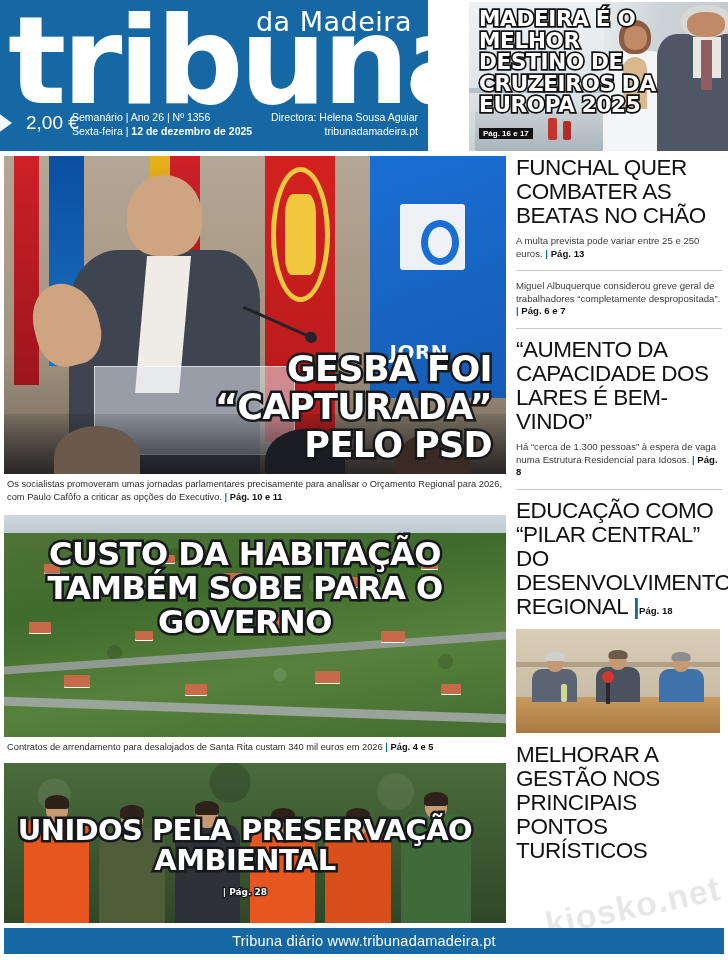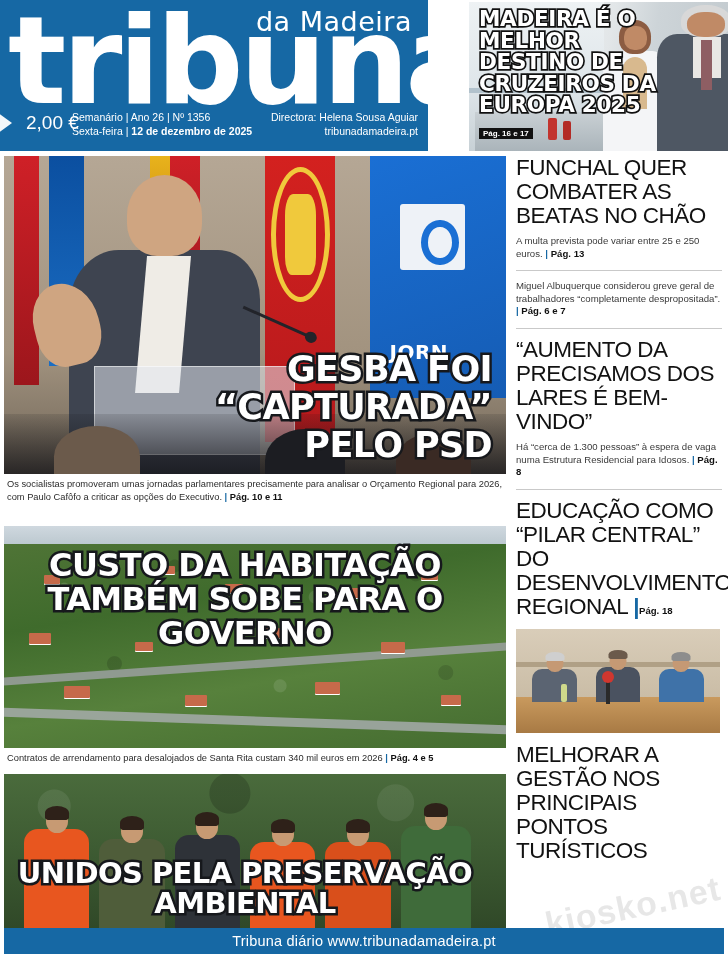--- a/index.html
+++ b/index.html
@@ -160,21 +160,21 @@
   .hl-overlay.center { left: 0; right: 0; text-align: center; }
 
   .cap {
     font-size: 9.3px; line-height: 12.6px; color: #2b2b2b;
     padding: 4px 2px 8px 3px;
   }
   .cap b { font-weight: 700; color:#111; }
   .cap .sep { color:#1668a4; font-weight:700; }
 
   
-  .aerial-photo { height: 222px; margin-top:15px; }
+  .aerial-photo { height: 222px; margin-top:4px; }
   .ap-sky { position:absolute; left:0; top:0; width:100%; height:16%;
     background:linear-gradient(180deg,#cfd8df 0%,#b9c6cd 60%,#94a68f 100%); }
   .ap-hill { position:absolute; left:0; top:8%; width:100%; height:94%;
     background:linear-gradient(170deg,#4f7436 0%,#3f6b2c 30%,#57813c 62%,#446b30 100%); }
   .ap-tex { position:absolute; inset:0;
     background-image:
       radial-gradient(circle at 12% 28%, rgba(255,255,255,.12) 0 5px, transparent 6px),
       radial-gradient(circle at 34% 18%, rgba(0,0,0,.14) 0 6px, transparent 7px),
       radial-gradient(circle at 62% 32%, rgba(255,255,255,.1) 0 6px, transparent 7px),
       radial-gradient(circle at 82% 22%, rgba(0,0,0,.12) 0 6px, transparent 7px),
@@ -413,20 +413,21 @@
           <div class="head"></div>
           <div class="hair"></div>
         </div>
       <div class="person" style="left:79%;width:14%;height:80%;">
         <div class="torso" style="background:#3f6b3a;"></div>
           <div class="head"></div>
           <div class="hair"></div>
         </div>
       <div class="hl-overlay center hl-group">
         <div>UNIDOS PELA PRESERVAÇÃO AMBIENTAL</div>
+        <span class="pag-inline">| Pág. 28</span>
       </div>
     </div>
 
   </div>
 
   <div class="right-col">
 
     <div class="r-item">
       <div class="r-head">FUNCHAL QUER COMBATER AS BEATAS NO CHÃO</div>
       <div class="r-sub">
@@ -440,21 +441,21 @@
     <div class="r-item">
       <div class="r-sub">
         <span>Miguel Albuquerque considerou greve geral de trabalhadores “completamente despropositada”.</span>
         <span class="sep">|</span>
         <b class="r-pag-inline">Pág. 6 e 7</b>
       </div>
     </div>
     <div class="r-rule"></div>
 
     <div class="r-item">
-      <div class="r-head">“AUMENTO DA PRECISAMOS DOS LARES É BEM-VINDO”</div>
+      <div class="r-head">“AUMENTO DA CAPACIDADE DOS LARES É BEM-VINDO”</div>
       <div class="r-sub">
         <span>Há “cerca de 1.300 pessoas” à espera de vaga numa Estrutura Residencial para Idosos.</span>
         <span class="sep">|</span>
         <b class="r-pag-inline">Pág. 8</b>
       </div>
     </div>
     <div class="r-rule"></div>
 
     <div class="r-item">
       <div class="r-head"><span>EDUCAÇÃO COMO “PILAR CENTRAL” DO DESENVOLVIMENTO REGIONAL</span>

